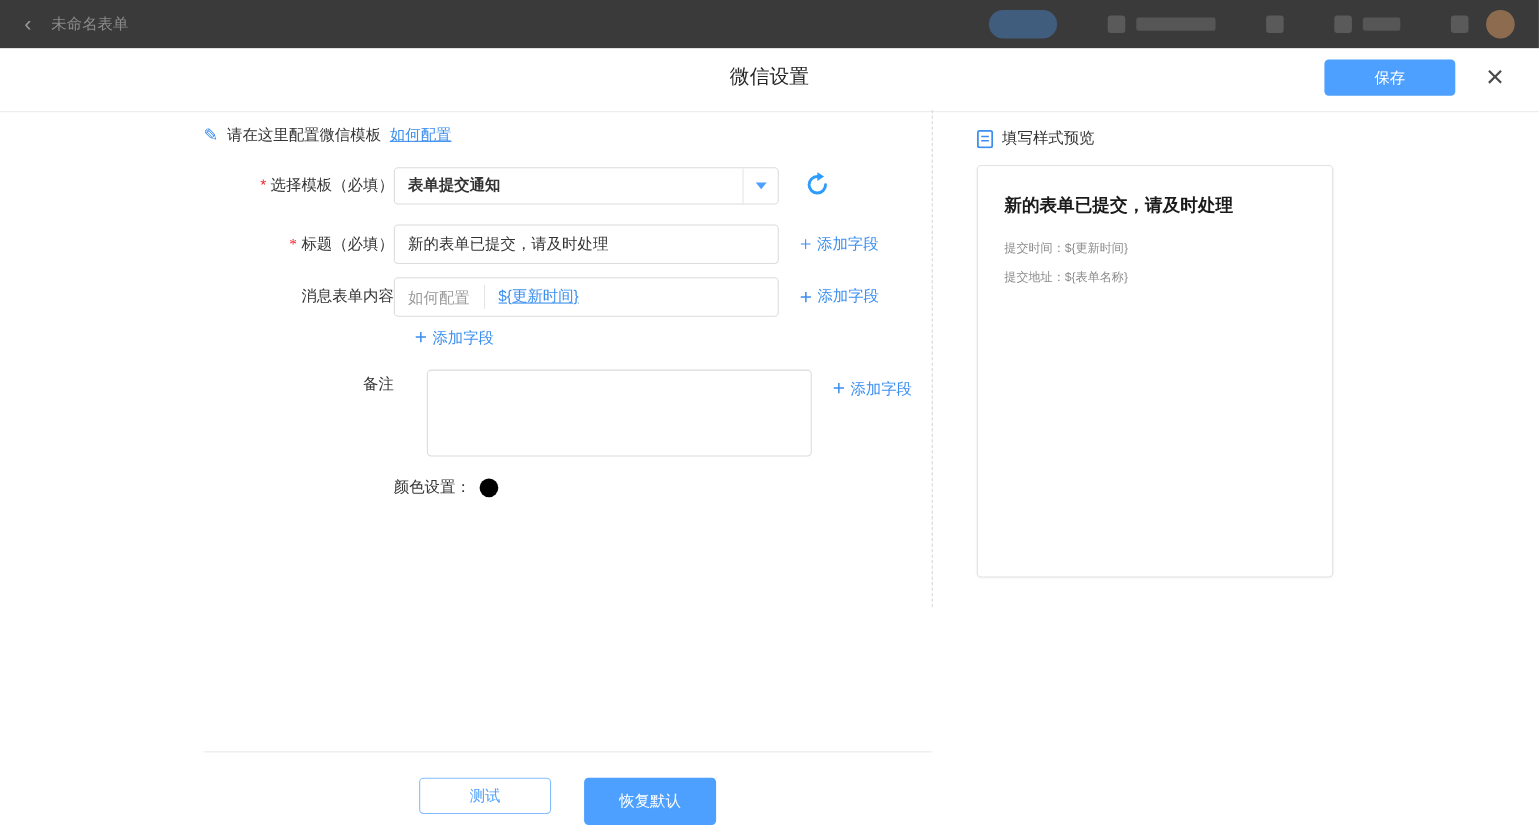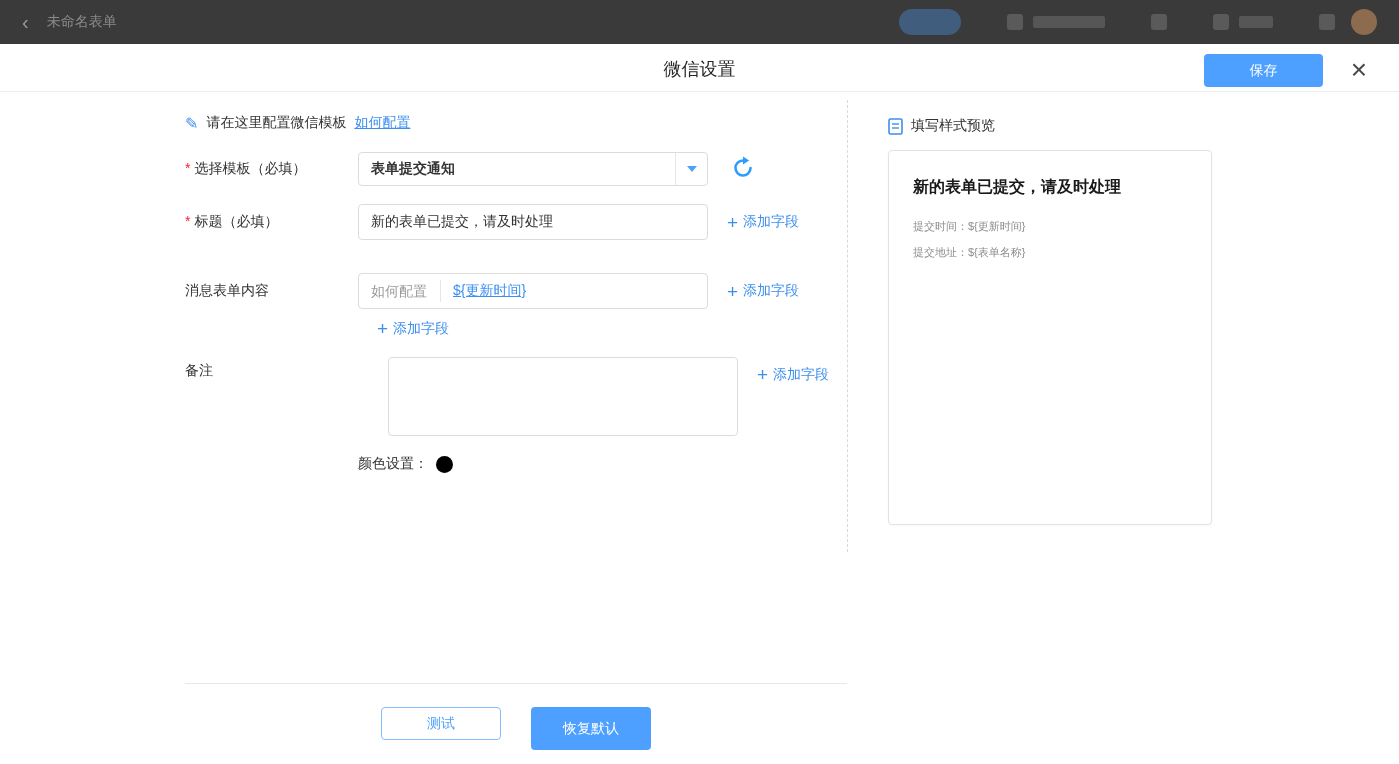--- a/index.html
+++ b/index.html
@@ -12,39 +12,39 @@
   .tb-back { color:#9a9a9a; font-size:20px; line-height:1; cursor:pointer; }
   .tb-title { color:#8a8a8a; font-size:14px; margin-left:8px; }
   .tb-spacer { flex:1; }
   .tb-pill { width:62px; height:26px; border-radius:14px; background:rgba(77,160,255,.35); }
   .tb-bar { height:12px; border-radius:2px; background:#565656; }
   .tb-ico { width:16px; height:16px; border-radius:3px; background:#5a5a5a; }
   .tb-avatar { width:26px; height:26px; border-radius:50%; background:#8d6b4f; margin-left:6px; }
   .tb-gap { width:26px; }
 
   
-  .dlg-header { position:absolute; left:0; top:44px; width:1399px; height:48px;
+  .dlg-header { position:absolute; left:0; top:44px; width:1399px; height:58px;
     background:#fff; border-bottom:1px solid #ececec; }
   .dlg-title { position:absolute; left:0; right:0; top:0; height:51px; line-height:51px;
     text-align:center; font-size:18px; color:#262626; }
   .save-btn { position:absolute; right:76px; top:10px; width:119px; height:33px;
     background:#4da0ff; color:#fff; font-size:14px; border:none; border-radius:4px; cursor:pointer;
     font-family:inherit; }
   .close-x { position:absolute; right:22px; top:4px; width:36px; height:44px; line-height:44px;
     text-align:center; font-size:28px; color:#4a4a4a; cursor:pointer; }
 
   
   .config { position:absolute; left:185px; top:112px; width:662px; }
   .hint-row { display:flex; align-items:center; height:22px; margin-bottom:18px; font-size:14px; }
   .pencil { color:#3d8fef; font-size:16px; margin-right:8px; }
   .how-link { color:#3d8fef; margin-left:8px; text-decoration:underline; cursor:pointer; font-size:14px; }
 
   .cfg-row { display:flex; align-items:center; margin-bottom:18px; }
   .cfg-row.top { align-items:flex-start; }
-  .cfg-label { width:173px; font-size:14px; color:#333; flex:none; padding-top:0; }
+  .cfg-label { width:173px; font-size:14px; color:#333; flex:none; padding-top:0;text-align:right; }
   .req { color:#f5222d; margin-right:4px; }
   .cfg-control { display:flex; align-items:center; }
 
   .select { width:350px; height:34px; border:1px solid #dcdcdc; border-radius:4px;
     display:flex; align-items:center; background:#fff; cursor:pointer; }
   .select-text { flex:1; padding-left:12px; font-size:14px; color:#333;font-weight:bold; }
   .select-caret { width:32px; height:100%; border-left:1px solid #e6e6e6;
     display:flex; align-items:center; justify-content:center; }
   .tri { width:0; height:0; border-left:5px solid transparent; border-right:5px solid transparent;
     border-top:6px solid #4da0ff; }
@@ -139,21 +139,21 @@
       </div>
       <button class="refresh">
         <svg width="24" height="24" viewBox="0 0 24 24">
           <path d="M12 4.5a7.5 7.5 0 1 0 7.5 7.5" fill="none" stroke="#2D9CFF" stroke-width="2.6" stroke-linecap="round"></path>
           <path d="M12 0.5l6.2 4-6.2 4z" fill="#2D9CFF"></path>
         </svg>
       </button>
     </div>
   </div>
 
-  <div class="cfg-row" style="margin-bottom:33px;">
+  <div class="cfg-row" style="margin-bottom:12px;font-family:Liberation Serif, serif;">
     <div class="cfg-label">
       <span class="req">*</span><span>标题（必填）</span>
     </div>
     <div class="cfg-control">
       <input class="txt-input" value="新的表单已提交，请及时处理" style="">
       <span class="add-field">
         <span class="add-plus">+</span>
         <span>添加字段</span>
       </span>
     </div>

